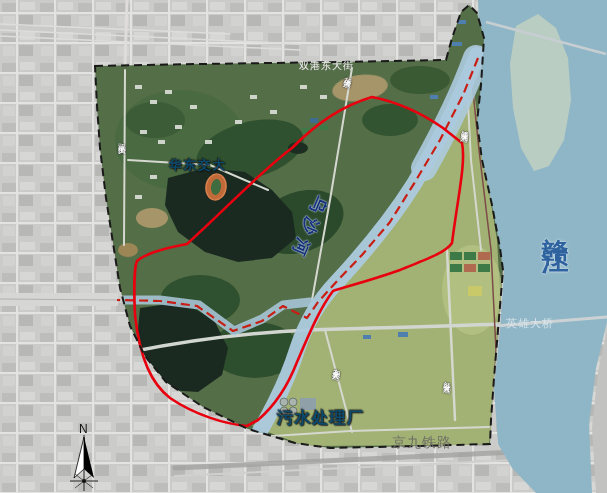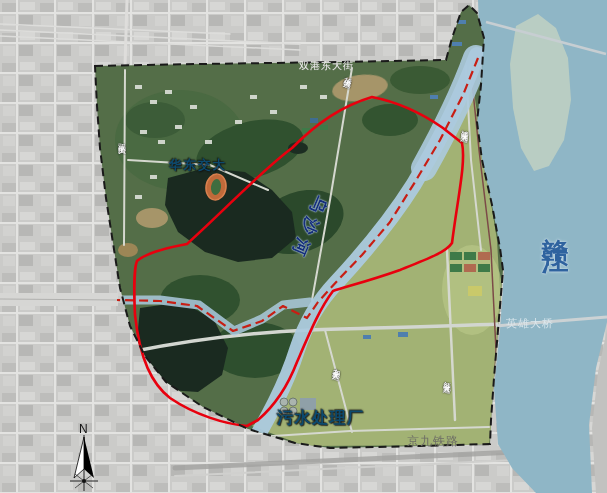--- a/index.html
+++ b/index.html
@@ -21,21 +21,21 @@
      text-shadow:0 0 2px #bcd6ea,0 0 1px #dcebf5;}
   .road-v{writing-mode:vertical-rl;text-orientation:upright;font-size:8px;color:#fff;
      letter-spacing:1px;text-shadow:0 0 2px rgba(40,40,40,.9),0 0 1px rgba(40,40,40,.9);}
   .lbl-road-shuanggang{left:117px;top:137px;}
   .lbl-road-yingxiong{left:345px;top:71px;transform:rotate(14deg);}
   .lbl-road-ganjiangbei{left:461px;top:124px;transform:rotate(8deg);}
   .lbl-road-fenghebei{left:333px;top:362px;transform:rotate(10deg);}
   .lbl-road-honggubei{left:443px;top:375px;transform:rotate(6deg);}
   .lbl-road-top{left:299px;top:61px;font-size:10px;color:#ececea;letter-spacing:1px;
      text-shadow:0 0 1px #8a8a88;}
-  .lbl-railway{left:407px;top:435px;font-size:12px;color:#6e6e66;letter-spacing:1px;}
+  .lbl-railway{left:392px;top:435px;font-size:14px;color:#6e6e66;letter-spacing:1px;}
   .lbl-bridge{left:506px;top:318px;font-size:11px;color:#dce8ee;letter-spacing:1px;opacity:.95;}
 </style>
 </head>
 <body>
 
 <div id="stage">
 <svg width="607" height="493" viewBox="0 0 607 493">
   <defs>
     <pattern id="city" width="38" height="30" patternUnits="userSpaceOnUse">
       <rect width="38" height="30" fill="#cbcbc9"></rect>

